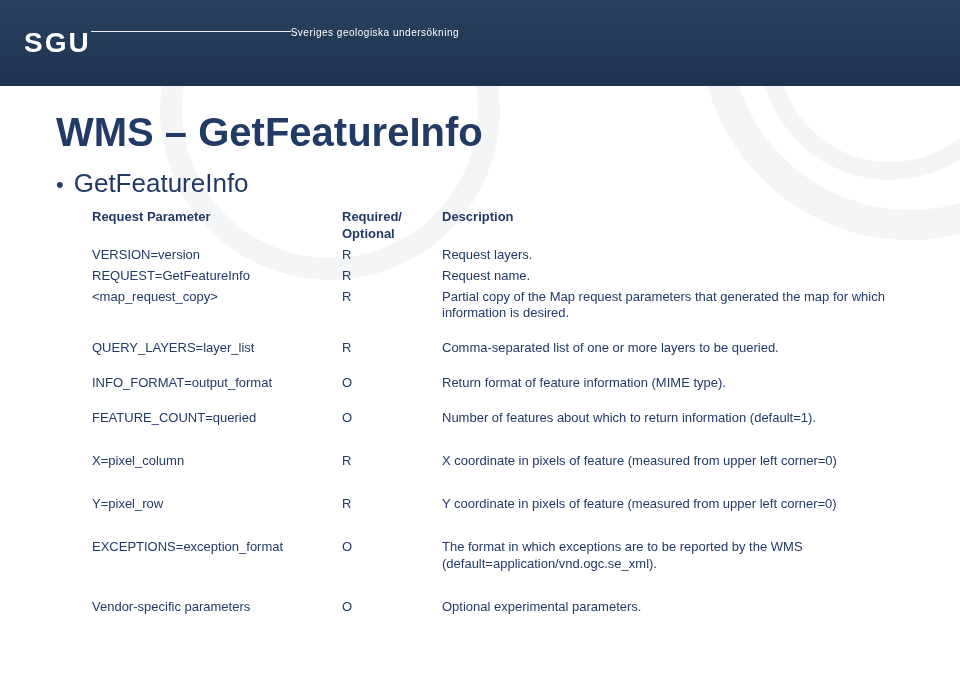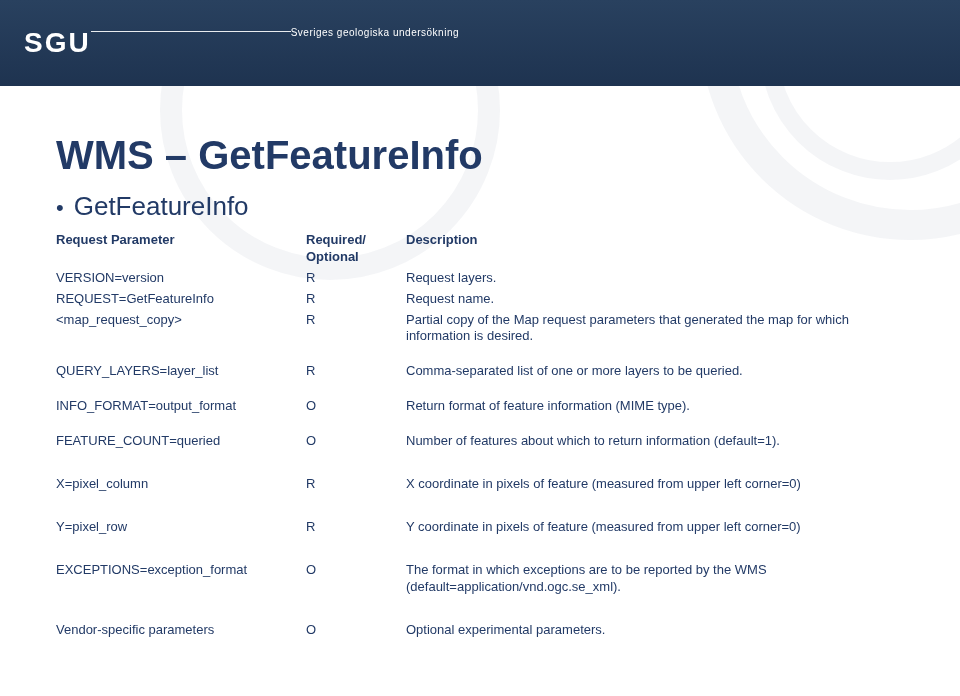--- a/index.html
+++ b/index.html
@@ -63,21 +63,20 @@
     position: relative;
     z-index: 1;
     padding: 24px 56px 20px 56px;
   }
 
   .title {
     font-size: 40px;
     font-weight: 700;
     color: #223a66;
     margin-bottom: 6px;
-    margin-top: 23px;
   }
   .subtitle-row {
     display: flex;
     align-items: baseline;
     gap: 10px;
     margin-bottom: 8px;
   }
   .bullet {
     color: #223a66;
     font-size: 22px;
@@ -87,20 +86,21 @@
     font-size: 26px;
     color: #223a66;
     font-weight: 400;
     margin-top: 7px;
   }
 
   .tbl {
     color: #223a66;
     font-size: 13px;
     line-height: 1.3;
+    margin-left: 36px;
   }
   .row {
     display: grid;
     grid-template-columns: 240px 90px 1fr;
     column-gap: 10px;
     padding: 2px 0;
   }
   .row.head .c1, .row.head .c2, .row.head .c3 {
     font-weight: 700;
   }

